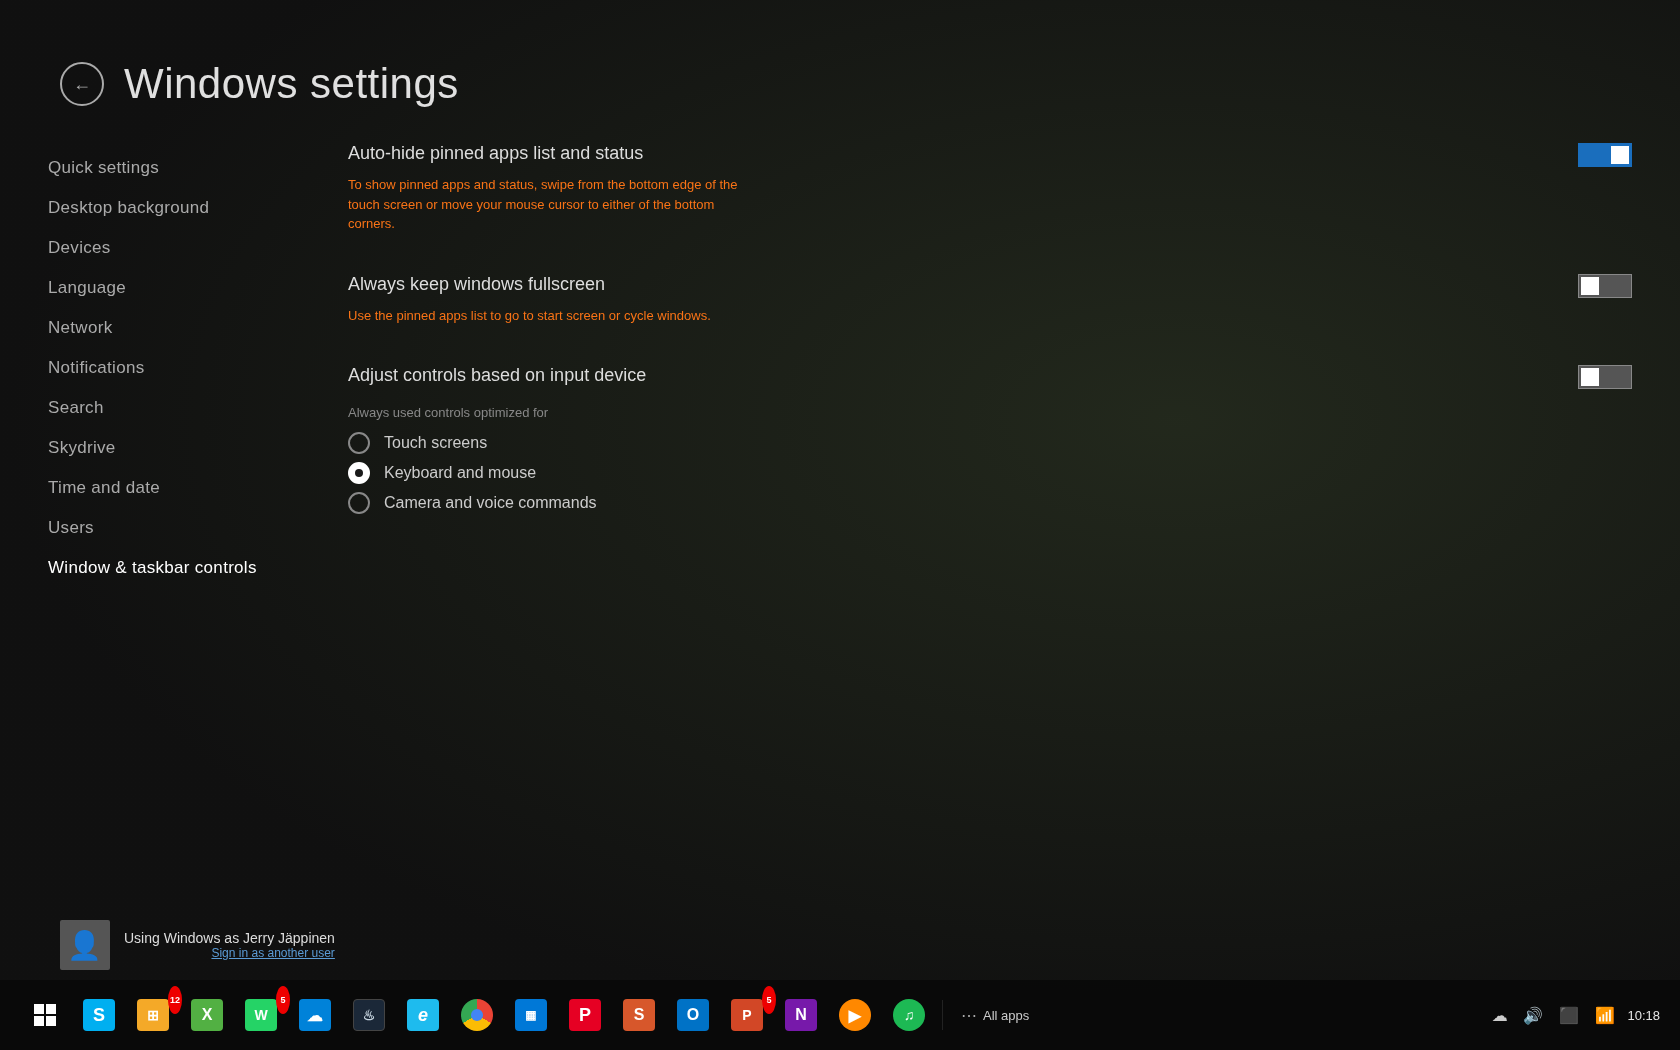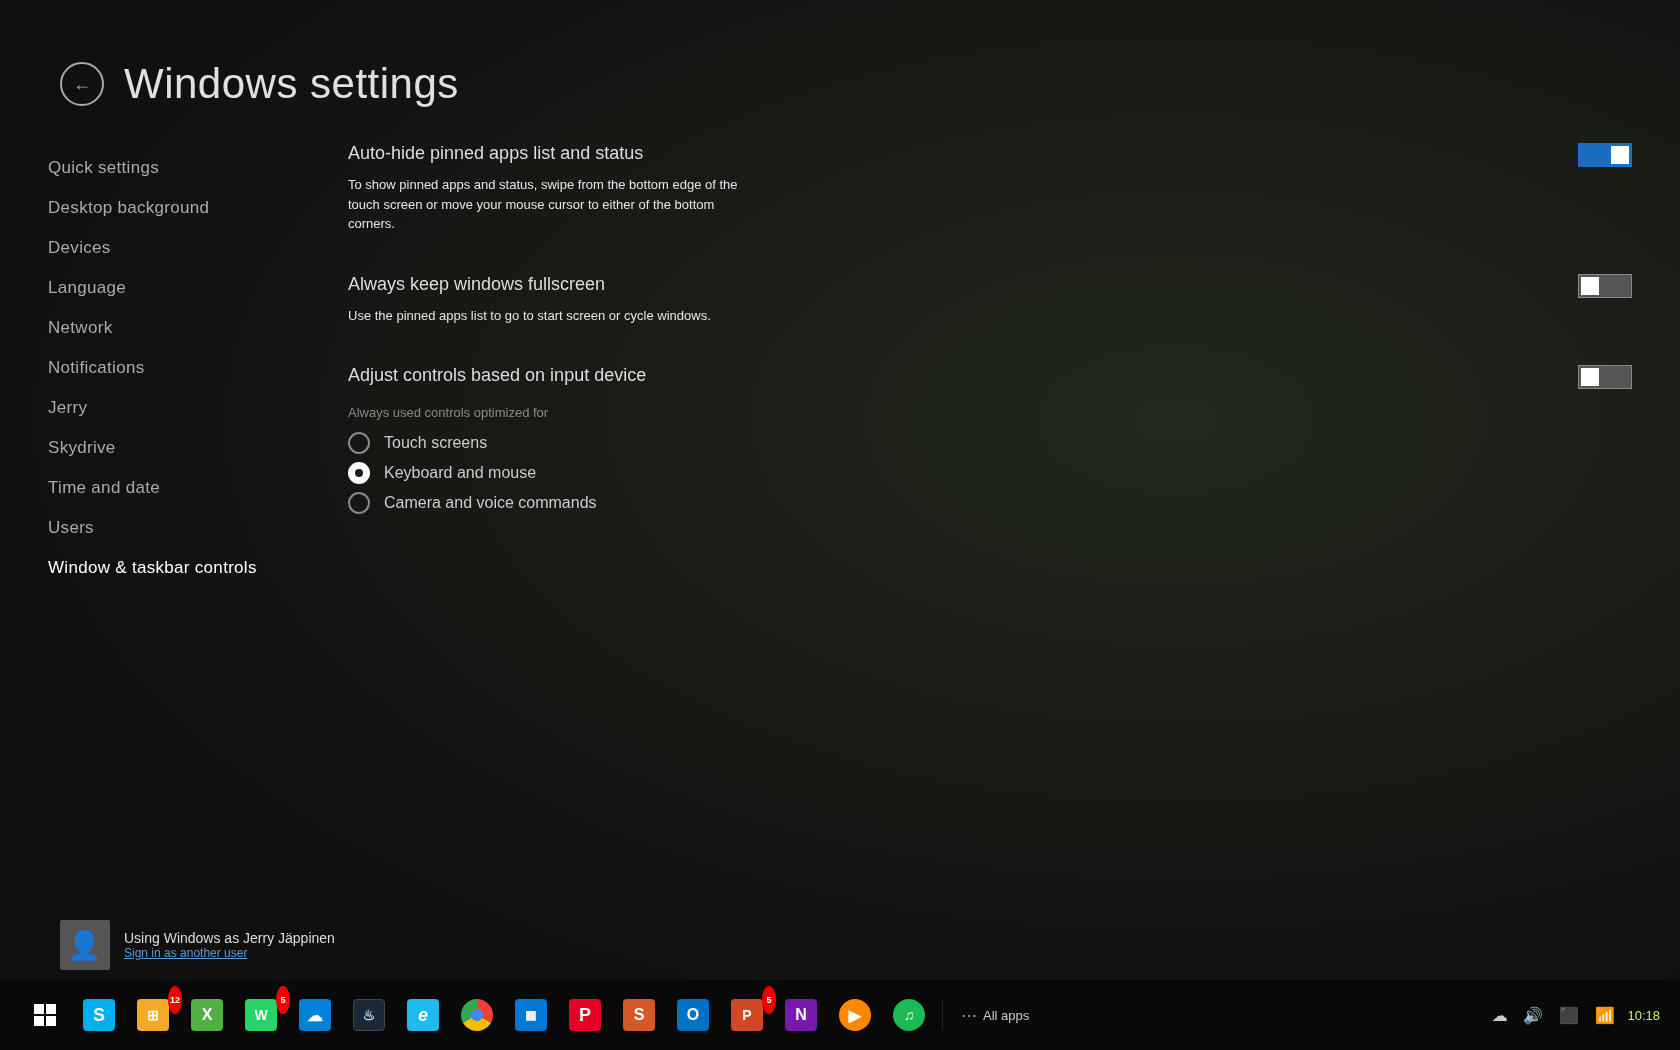--- a/index.html
+++ b/index.html
@@ -139,21 +139,21 @@
     .toggle.on .toggle-thumb {
       right: 2px;
     }
 
     .toggle.off .toggle-thumb {
       left: 2px;
     }
 
     .setting-desc {
       font-size: 13px;
-      color: #e5e5e5;
+      color: #f97316;
       line-height: 1.5;
       max-width: 400px;
       margin-bottom: 5px;
     }
 
     .setting-sub-label {
       font-size: 13px;
       color: #888;
       margin-top: 16px;
       margin-bottom: 12px;
@@ -298,20 +298,21 @@
       overflow: hidden;
       display: flex;
       align-items: center;
       justify-content: center;
       font-size: 24px;
     }
 
     .user-info {
       display: flex;
       flex-direction: column;
+      text-align: right;
     }
 
     .user-name {
       font-size: 14px;
       color: #ddd;
     }
 
     .sign-in-link {
       font-size: 12px;
       color: #5b9bd5;
@@ -327,21 +328,21 @@
     }
 
     .system-icon {
       color: #ccc;
       font-size: 16px;
       cursor: pointer;
       padding: 4px;
     }
 
     .clock {
-      color: #bef264;
+      color: #e5e5e5;
       font-size: 13px;
       text-align: center;
     }
 
     .all-apps-btn {
       display: flex;
       align-items: center;
       gap: 6px;
       color: #ccc;
       font-size: 13px;
@@ -373,21 +374,21 @@
 
   <div class="main-layout">
 
     <nav class="sidebar">
       <div class="sidebar-item">Quick settings</div>
       <div class="sidebar-item">Desktop background</div>
       <div class="sidebar-item">Devices</div>
       <div class="sidebar-item">Language</div>
       <div class="sidebar-item">Network</div>
       <div class="sidebar-item">Notifications</div>
-      <div class="sidebar-item">Jerry</div>
+      <div class="sidebar-item">Search</div>
       <div class="sidebar-item">Skydrive</div>
       <div class="sidebar-item">Time and date</div>
       <div class="sidebar-item">Users</div>
       <div class="sidebar-item active">Window &amp; taskbar controls</div>
     </nav>
 
     <div class="main-content">
 
       <div class="setting-row">
         <div class="setting-header">

